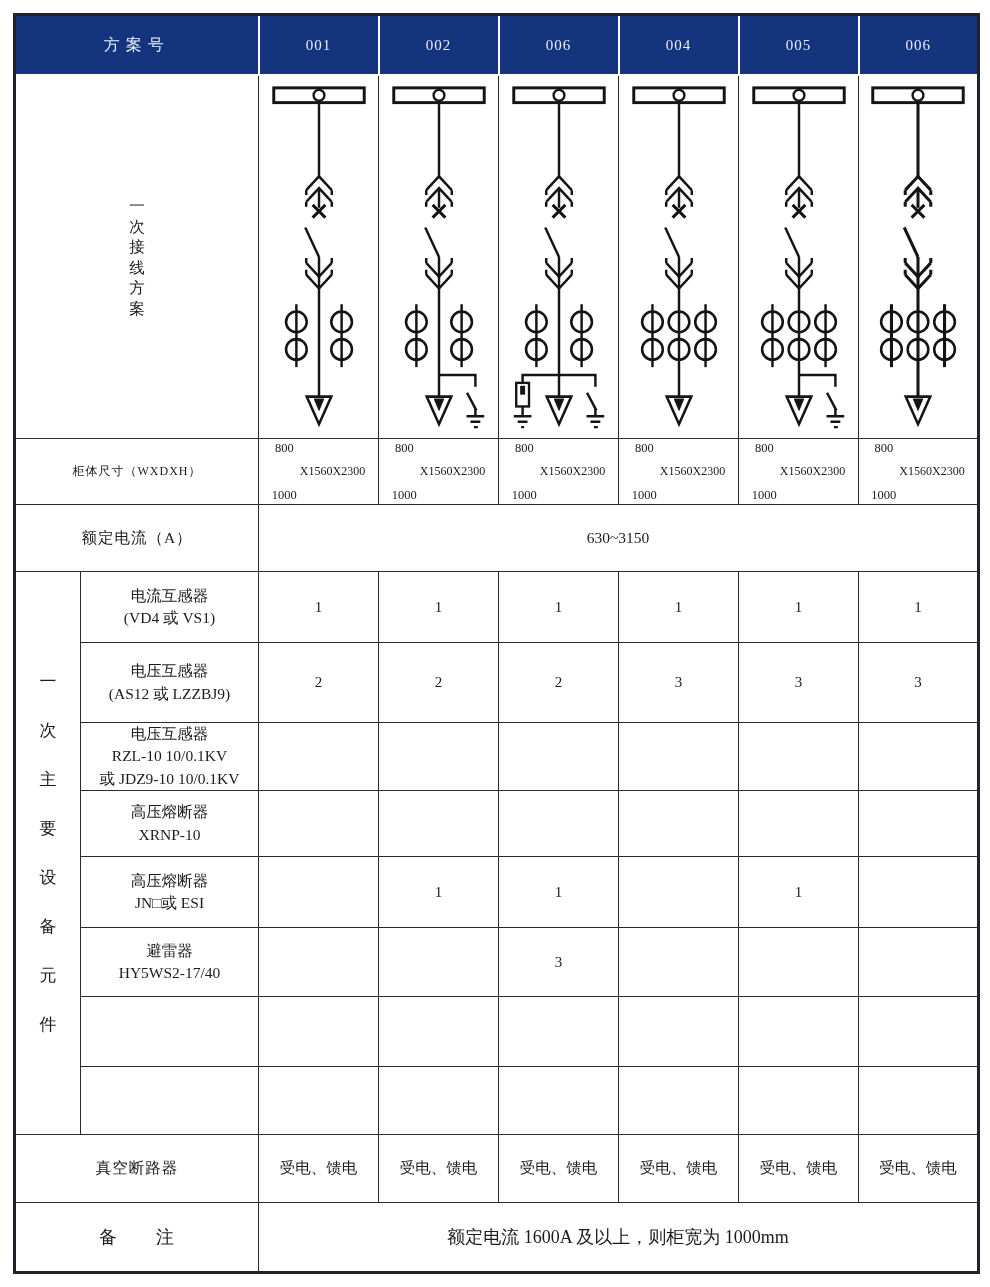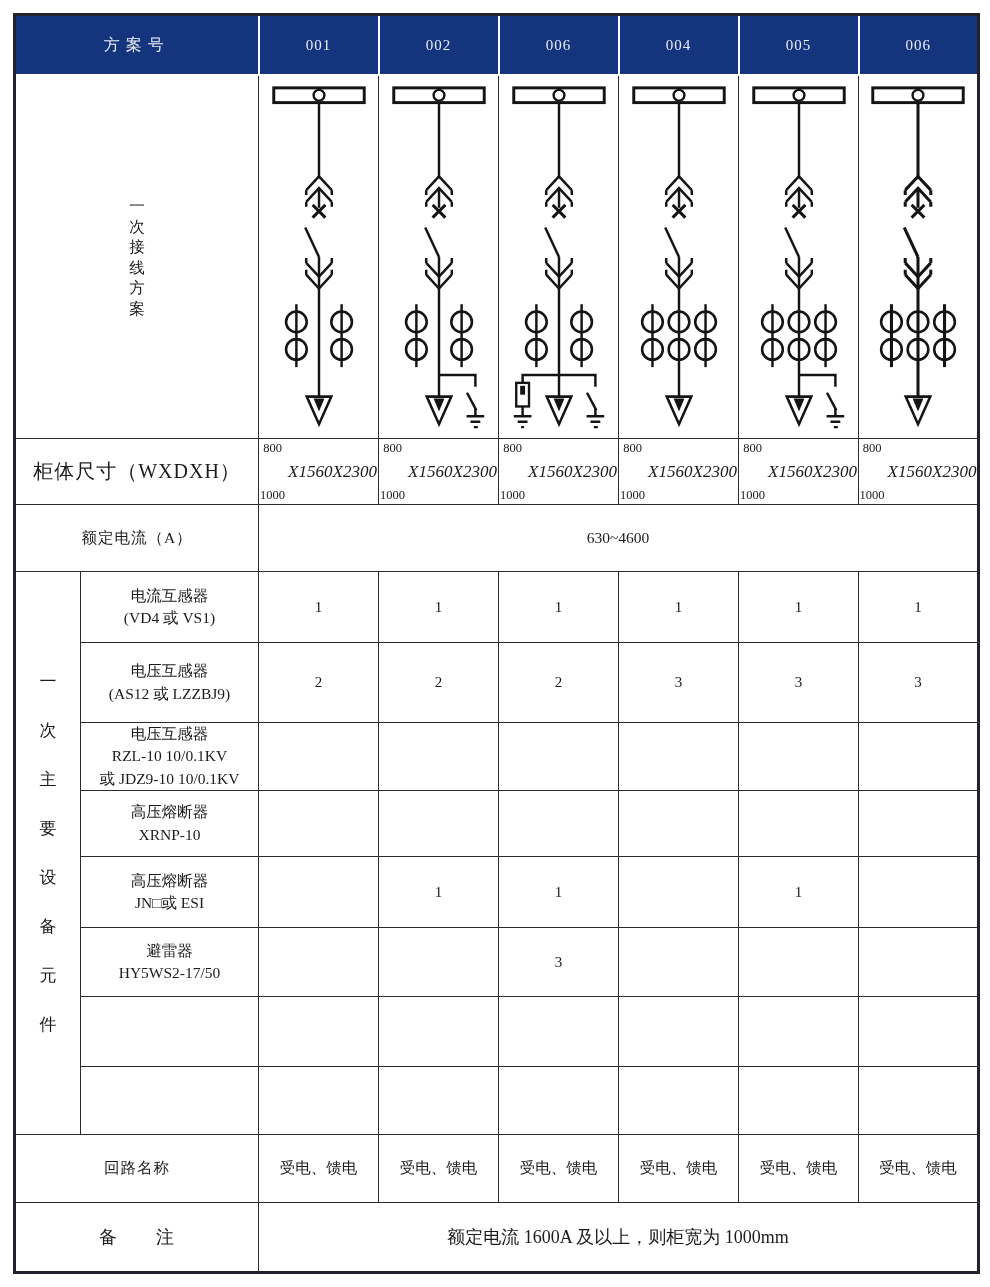--- a/index.html
+++ b/index.html
@@ -20,24 +20,24 @@
   tr.header-row th{
     background:var(--header-bg);color:var(--header-text);
     border:2.4px solid #ffffff;font-size:15px;letter-spacing:1px;height:58px;
   }
   tr.header-row th.scheme-label{letter-spacing:6px;font-size:16px;}
   .diagram-row td{height:362px;}
   .vlabel{display:flex;flex-direction:column;align-items:center;justify-content:center;height:100%;}
   .vlabel span{display:block;font-size:15.5px;line-height:1;}
   .vlabel.wiring span{margin:2.5px 0;}
   .vlabel.equip span{margin:16px 0;font-size:17px;}
-  .row-label{font-size:20px;letter-spacing:1px;}
+  .row-label{font-size:12px;letter-spacing:1px;}
   .dim-cell{display:flex;align-items:center;justify-content:center;gap:3px;height:100%;}
   .frac{display:flex;flex-direction:column;align-items:center;font-size:12.5px;line-height:1.2;gap:32px;}
-  .dim-suffix{font-size:17px;font-style:italic;}
+  .dim-suffix{font-size:12px;}
   .rated-row td{height:66px;font-size:15.5px;margin-top:44px;}
   .equip-name{font-size:15.5px;line-height:1.45;}
   .equip-name span{display:block;}
   .val-cell{font-size:15px;}
   .circuit-row td{height:67px;font-size:15.5px;}
   .remark-row td{height:68px;font-size:18px;}
   .cab-row td{height:65px;}
   svg{display:block;margin:0 auto;}
 </style>
 </head>
@@ -294,21 +294,21 @@
                 <span>800</span>
                 <span>1000</span>
               </span>
               <span class="dim-suffix">X1560X2300</span>
             </div>
           </td>
   </tr>
 
   <tr class="rated-row">
     <td colspan="2" class="row-label">额定电流（A）</td>
-    <td colspan="6">630~4600</td>
+    <td colspan="6">630~3150</td>
   </tr>
 
   <tr style="height:71px">
     <td rowspan="8">
       <div class="vlabel equip">
         <span>一</span>
         <span>次</span>
         <span>主</span>
         <span>要</span>
         <span>设</span>
@@ -373,21 +373,21 @@
     <td class="val-cell"></td>
     <td class="val-cell">1</td>
     <td class="val-cell">1</td>
     <td class="val-cell"></td>
     <td class="val-cell">1</td>
     <td class="val-cell"></td>
   </tr>
   <tr style="height:69px">
     <td class="equip-name">
       <span>避雷器</span>
-      <span>HY5WS2-17/50</span>
+      <span>HY5WS2-17/40</span>
     </td>
     <td class="val-cell"></td>
     <td class="val-cell"></td>
     <td class="val-cell">3</td>
     <td class="val-cell"></td>
     <td class="val-cell"></td>
     <td class="val-cell"></td>
   </tr>
   <tr style="height:70px">
     <td class="equip-name"></td>
@@ -402,21 +402,21 @@
     <td class="equip-name"></td>
     <td class="val-cell"></td>
     <td class="val-cell"></td>
     <td class="val-cell"></td>
     <td class="val-cell"></td>
     <td class="val-cell"></td>
     <td class="val-cell"></td>
   </tr>
 
   <tr class="circuit-row">
-    <td colspan="2" class="row-label">回路名称</td>
+    <td colspan="2" class="row-label">真空断路器</td>
     <td>受电、馈电</td>
     <td>受电、馈电</td>
     <td>受电、馈电</td>
     <td>受电、馈电</td>
     <td>受电、馈电</td>
     <td>受电、馈电</td>
   </tr>
 
   <tr class="remark-row">
     <td colspan="2" class="row-label">备　　注</td>

